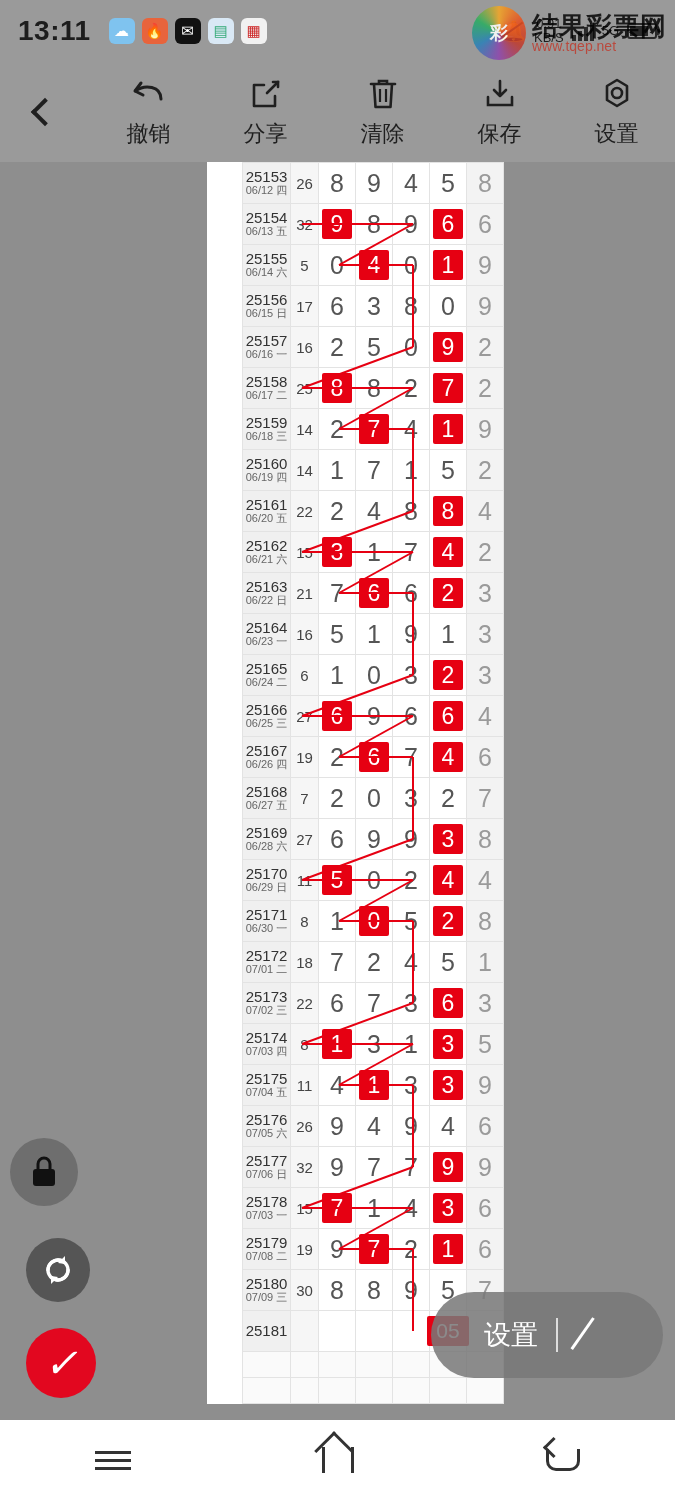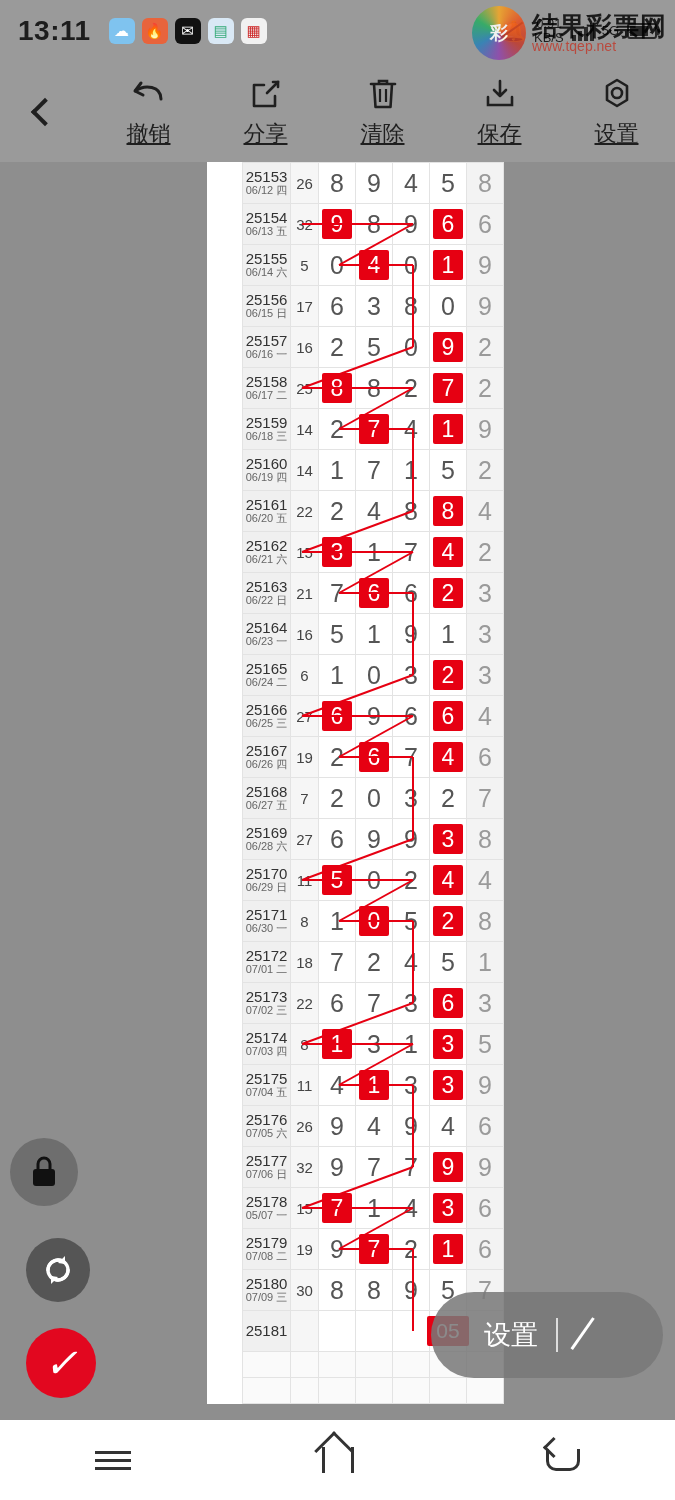--- a/index.html
+++ b/index.html
@@ -51,21 +51,21 @@
 
   
   .toolbar {
     position: absolute; top: 62px; left: 0; width: 675px; height: 100px;
     background: #9a9a9a; display: flex; align-items: center;
   }
   .tb-back { width: 90px; display:flex; align-items:center; justify-content:center; }
   .tb-back .chev { width: 20px; height: 20px; border-left: 4px solid #1f1f1f; border-bottom: 4px solid #1f1f1f; transform: rotate(45deg); }
   .tb-item { flex: 1; display: flex; flex-direction: column; align-items: center; gap: 6px; }
   .tb-item .ico { height: 38px; display:flex; align-items:center; justify-content:center; }
-  .tb-item .lbl { font-size: 22px; color: #1f1f1f; text-decoration: underline; }
+  .tb-item .lbl { font-size: 22px; color: #1f1f1f; }
   .tb-item svg { display: block; }
 
   
   .content { position: absolute; top: 162px; left: 0; width: 675px; height: 1258px; background: #8e8e8e; }
 
   .sheet { position: absolute; left: 207px; top: 0; width: 262px; background: #fff; padding-left: 35px; }
   table.grid { border-collapse: collapse; width: 262px; table-layout: fixed; }
   table.grid td { border: 1px solid #e3e3e3; padding: 0; }
   .c-id { width: 48px; background: #f0f0f0; text-align: center; line-height: 1.05; padding: 3px 0; }
   .c-id .a { font-size: 15px; color: #333; }
@@ -576,21 +576,21 @@
               <td class="c-n">7</td>
               <td class="c-n">7</td>
               <td class="c-n hit">
                 <span class="mk">9</span>
               </td>
               <td class="c-last">9</td>
             </tr>
             <tr>
               <td class="c-id">
                 <div class="a">25178</div>
-                <div class="b">05/07 一</div>
+                <div class="b">07/03 一</div>
               </td>
               <td class="c-sum">15</td>
               <td class="c-n hit">
                 <span class="mk">7</span>
               </td>
               <td class="c-n">1</td>
               <td class="c-n">4</td>
               <td class="c-n hit">
                 <span class="mk">3</span>
               </td>

